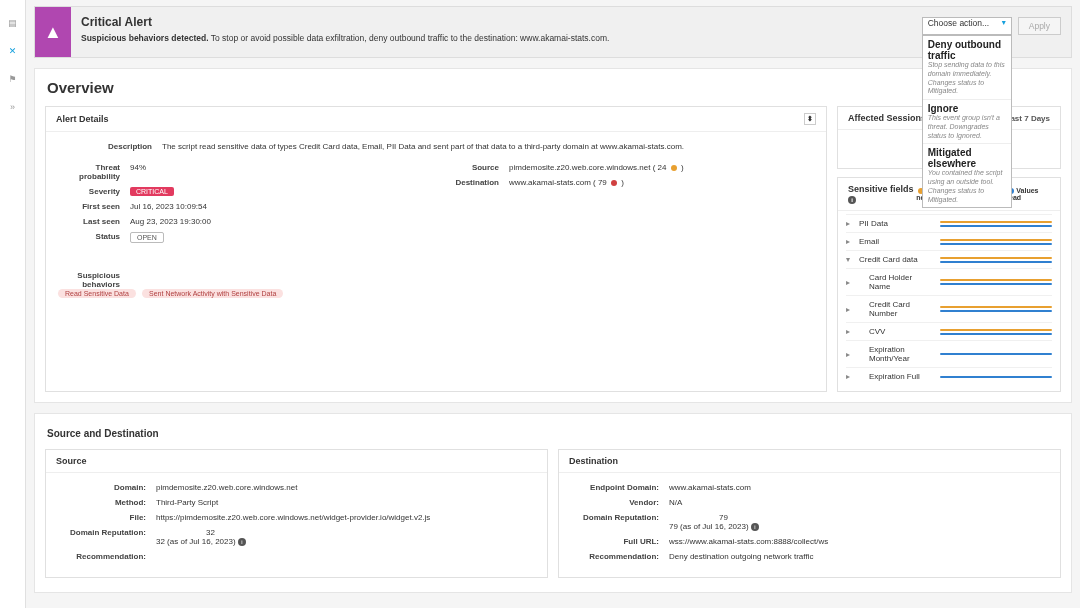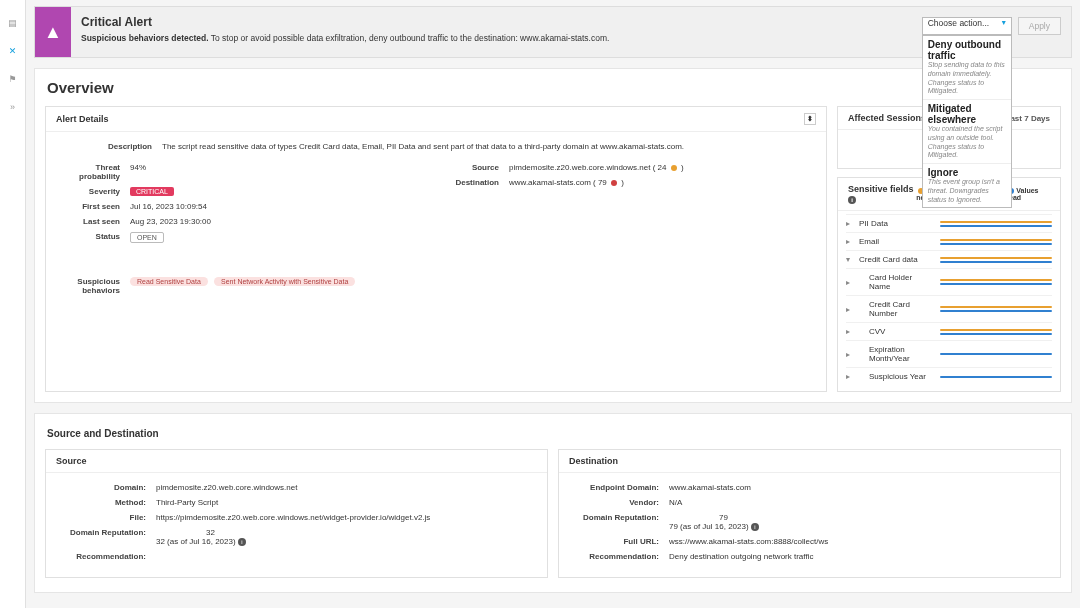--- a/index.html
+++ b/index.html
@@ -87,26 +87,26 @@
           <div class="select-box">
             <span>Choose action...</span>
             <span class="chev">▾</span>
           </div>
           <div class="dropdown">
             <div class="dd-item">
               <div class="dd-title">Deny outbound traffic</div>
               <div class="dd-desc">Stop sending data to this domain immediately. Changes status to Mitigated.</div>
             </div>
             <div class="dd-item">
+              <div class="dd-title">Ignore</div>
+              <div class="dd-desc">This event group isn't a threat. Downgrades status to Ignored.</div>
+            </div>
+            <div class="dd-item">
               <div class="dd-title">Mitigated elsewhere</div>
               <div class="dd-desc">You contained the script using an outside tool. Changes status to Mitigated.</div>
-            </div>
-            <div class="dd-item">
-              <div class="dd-title">Ignore</div>
-              <div class="dd-desc">This event group isn't a threat. Downgrades status to Ignored.</div>
             </div>
           </div>
         </div>
         <button class="apply-btn">Apply</button>
       </div>
     </div>
 
     <div class="ov-title">Overview</div>
     <div class="cards-row">
       <div class="card details-card">
@@ -146,21 +146,21 @@
               <div class="kv-row">
                   <div class="kv-label" style="width:58px;">Source</div>
                   <div class="kv-val"><span>pimdemosite.z20.web.core.windows.net</span> <span>( 24</span> <span class="dot-y"></span> )</div>
                 </div>
               <div class="kv-row">
                   <div class="kv-label" style="width:58px;">Destination</div>
                   <div class="kv-val"><span>www.akamai-stats.com</span> <span>( 79</span> <span class="dot-r"></span> )</div>
                 </div>
             </div>
           </div>
-          <div class="kv-row" style="margin-top:28px;">
+          <div class="kv-row" style="margin-top:22px;flex-direction:column;">
             <div class="kv-label">Suspicious behaviors</div>
             <div class="kv-val">
               <span class="pill">Read Sensitive Data</span>
               <span class="pill">Sent Network Activity with Sensitive Data</span>
             </div>
           </div>
         </div>
       </div>
 
       <div class="right-col">
@@ -231,21 +231,21 @@
               </div>
             <div class="sens-row sub">
                 <span class="tog">▸</span>
                 <span class="name">Expiration Month/Year</span>
                 <div class="bars">
                   <div class="bar b" style="width:100%"></div>
                 </div>
               </div>
             <div class="sens-row sub">
                 <span class="tog">▸</span>
-                <span class="name">Suspicious Year</span>
+                <span class="name">Expiration Full</span>
                 <div class="bars">
                   <div class="bar b" style="width:100%"></div>
                 </div>
               </div>
           </div>
         </div>
       </div>
     </div>
 
     <div class="sect-title">Source and Destination</div>

